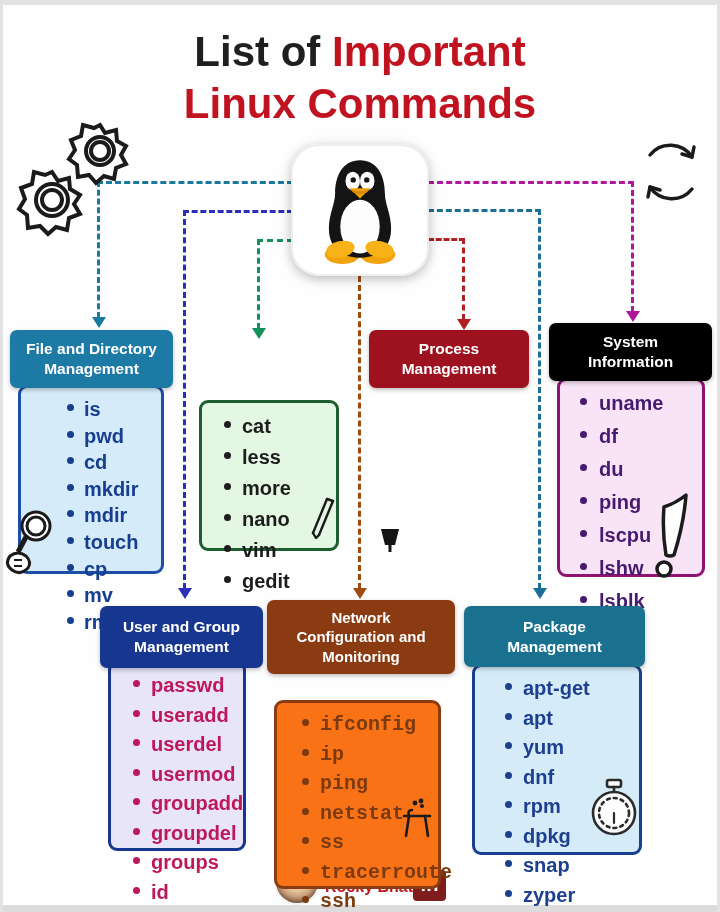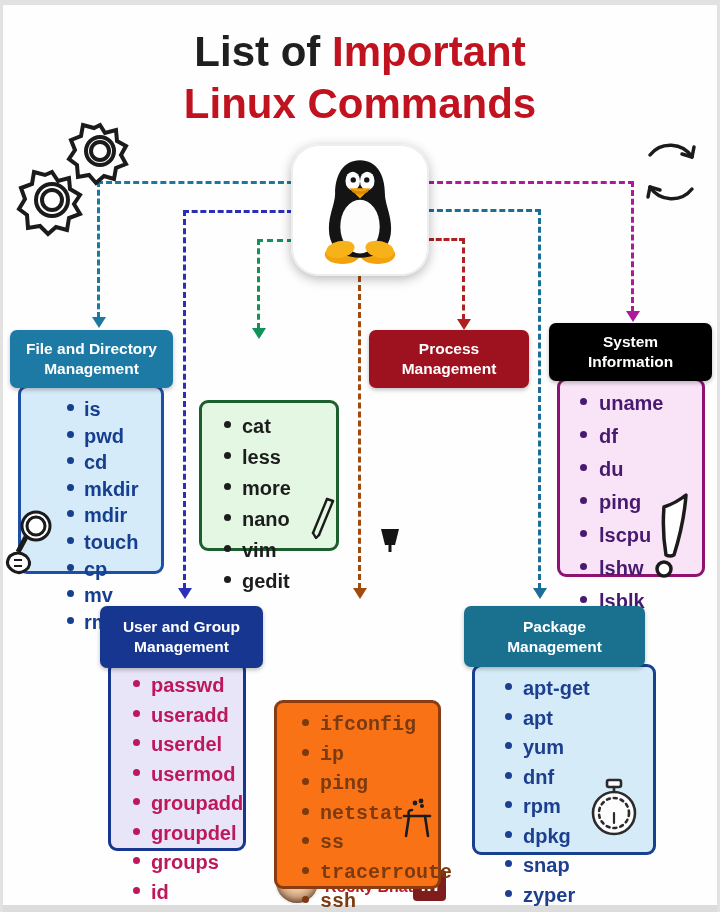--- a/index.html
+++ b/index.html
@@ -69,21 +69,21 @@
 
   .hd5{left:100px;top:606px;width:163px;height:62px;background:#17368f;}
   .bd5{left:108px;top:661px;width:138px;height:190px;background:#e7e5f7;border-color:#17368f;color:#be185d;}
   .bd5 ul{padding:10px 0 0 22px;} .bd5 li{margin-bottom:6.5px;padding-left:18px;}
 
   .hd6{left:267px;top:600px;width:188px;height:74px;background:#8a3b12;font-size:15px;}
   .bd6{left:274px;top:700px;width:167px;height:189px;background:#f97316;border-color:#8a3b12;color:#7c3a10;font-family:Liberation Mono, monospace;}
   .bd6 ul{padding:10px 0 0 25px;} .bd6 li{margin-bottom:6.5px;padding-left:18px;}
 
   .hd7{left:464px;top:606px;width:181px;height:61px;background:#1a718f;}
-  .bd7{left:472px;top:664px;width:184px;height:191px;background:#d6ebf8;border-color:#17418f;color:#1c3f8f;}
+  .bd7{left:472px;top:664px;width:170px;height:191px;background:#d6ebf8;border-color:#17418f;color:#1c3f8f;}
   .bd7 ul{padding:10px 0 0 30px;} .bd7 li{margin-bottom:6.5px;padding-left:18px;}
 
   
   .doodle{position:absolute;z-index:4;}
 
   
   .avatar{position:absolute;left:276px;top:861px;width:42px;height:42px;border-radius:50%;
           background:radial-gradient(circle at 50% 42%,#e8c49a 0 38%,#caa07c 56%,#6b4a32 78%,#4a3424 100%);
           box-shadow:0 0 0 2px #f2f2f2;}
   .createdby{position:absolute;left:326px;top:866px;font-size:10px;color:#2c2c2c;}
@@ -226,20 +226,23 @@
         <li>useradd</li>
         <li>userdel</li>
         <li>usermod</li>
         <li>groupadd</li>
         <li>groupdel</li>
         <li>groups</li>
         <li>id</li>
       </ul>
   </div>
 
+  <div class="hd hd6">Network
+Configuration and
+Monitoring</div>
   <div class="bd bd6">
     <ul>
         <li>ifconfig</li>
         <li>ip</li>
         <li>ping</li>
         <li>netstat</li>
         <li>ss</li>
         <li>tracerroute</li>
         <li>ssh</li>
         <li>nc</li>

